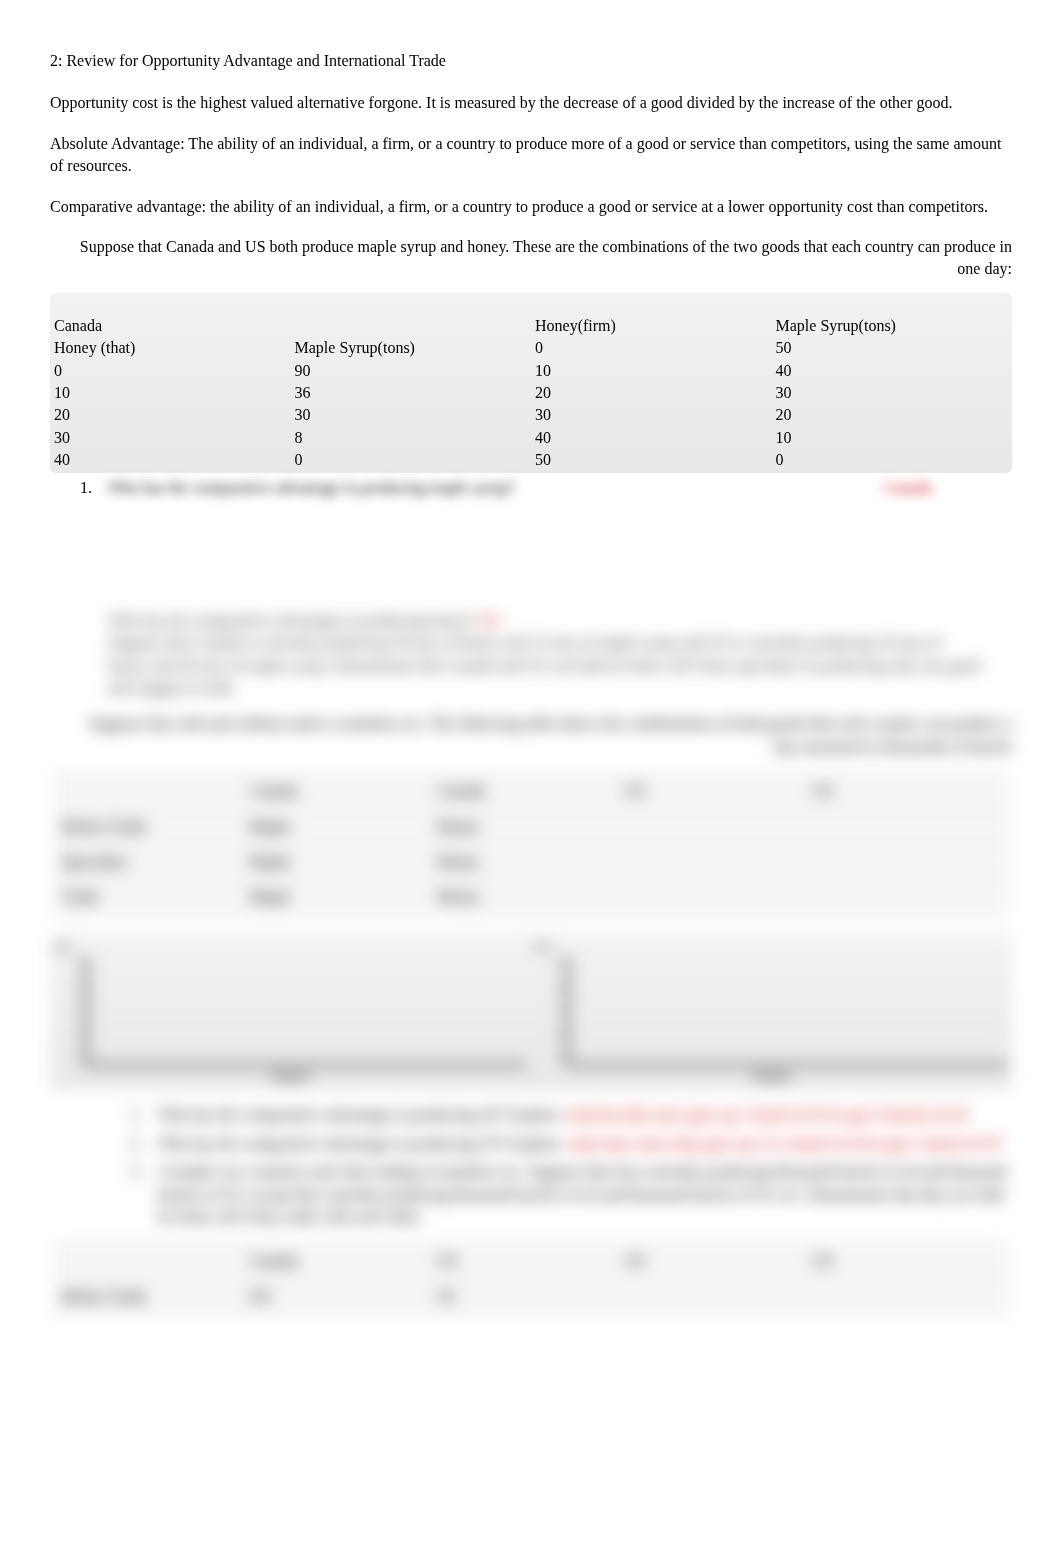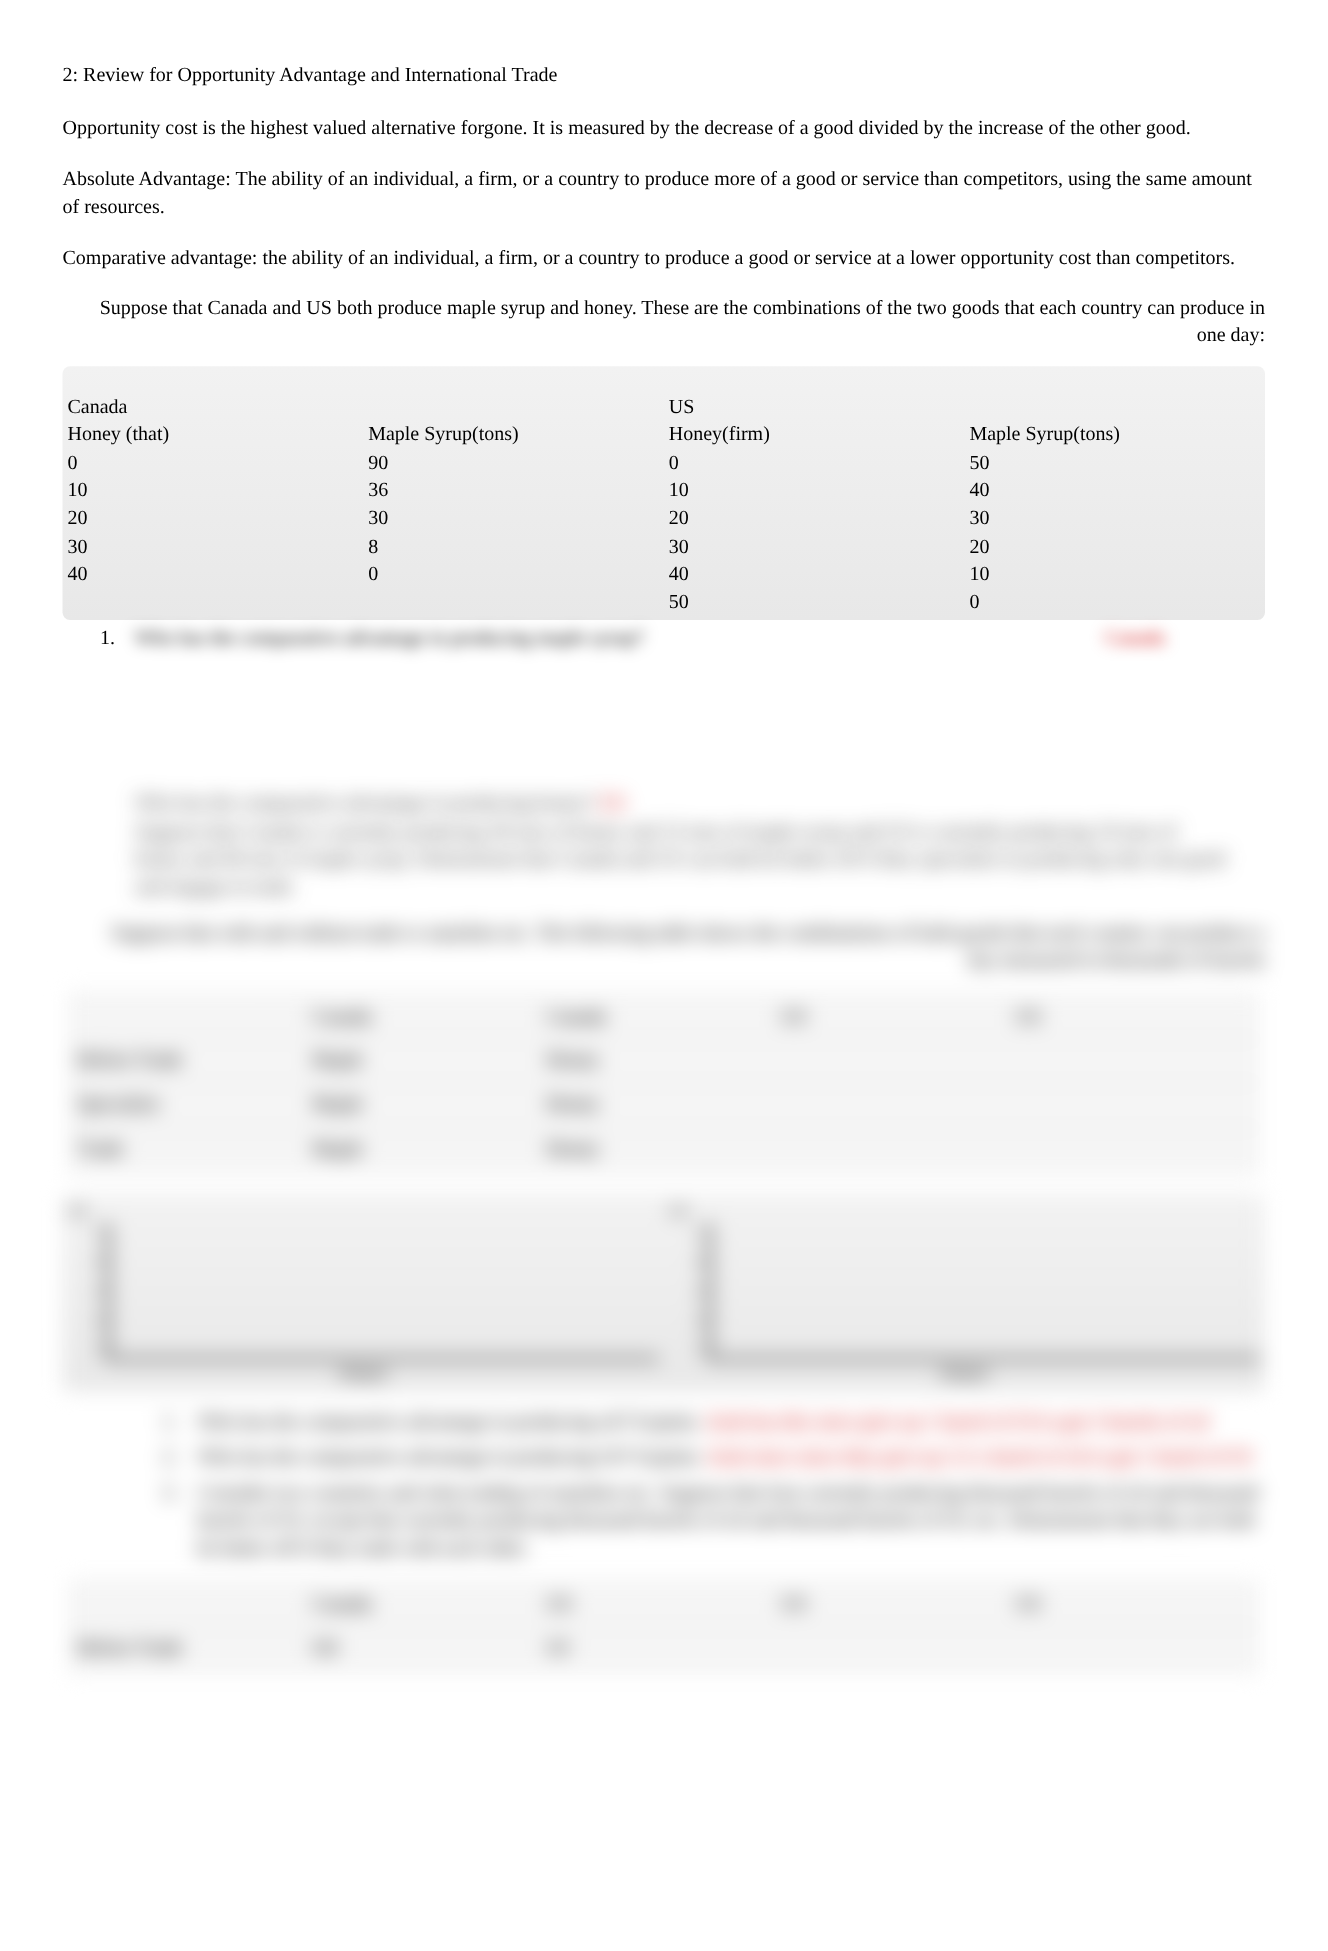--- a/index.html
+++ b/index.html
@@ -190,24 +190,20 @@
     <div class="table-row">
         <div class="table-cell">40</div>
         <div class="table-cell">0</div>
       </div>
     <div class="table-row">
         <div class="table-cell"></div>
         <div class="table-cell"></div>
       </div>
   </div>
   <div class="table-side">
-    <div class="table-row">
-        <div class="table-cell">US</div>
-        <div class="table-cell"></div>
-      </div>
     <div class="table-row">
       <div class="table-cell">Honey(firm)</div>
       <div class="table-cell">Maple Syrup(tons)</div>
     </div>
     <div class="table-row">
         <div class="table-cell">0</div>
         <div class="table-cell">50</div>
       </div>
     <div class="table-row">
         <div class="table-cell">10</div>

